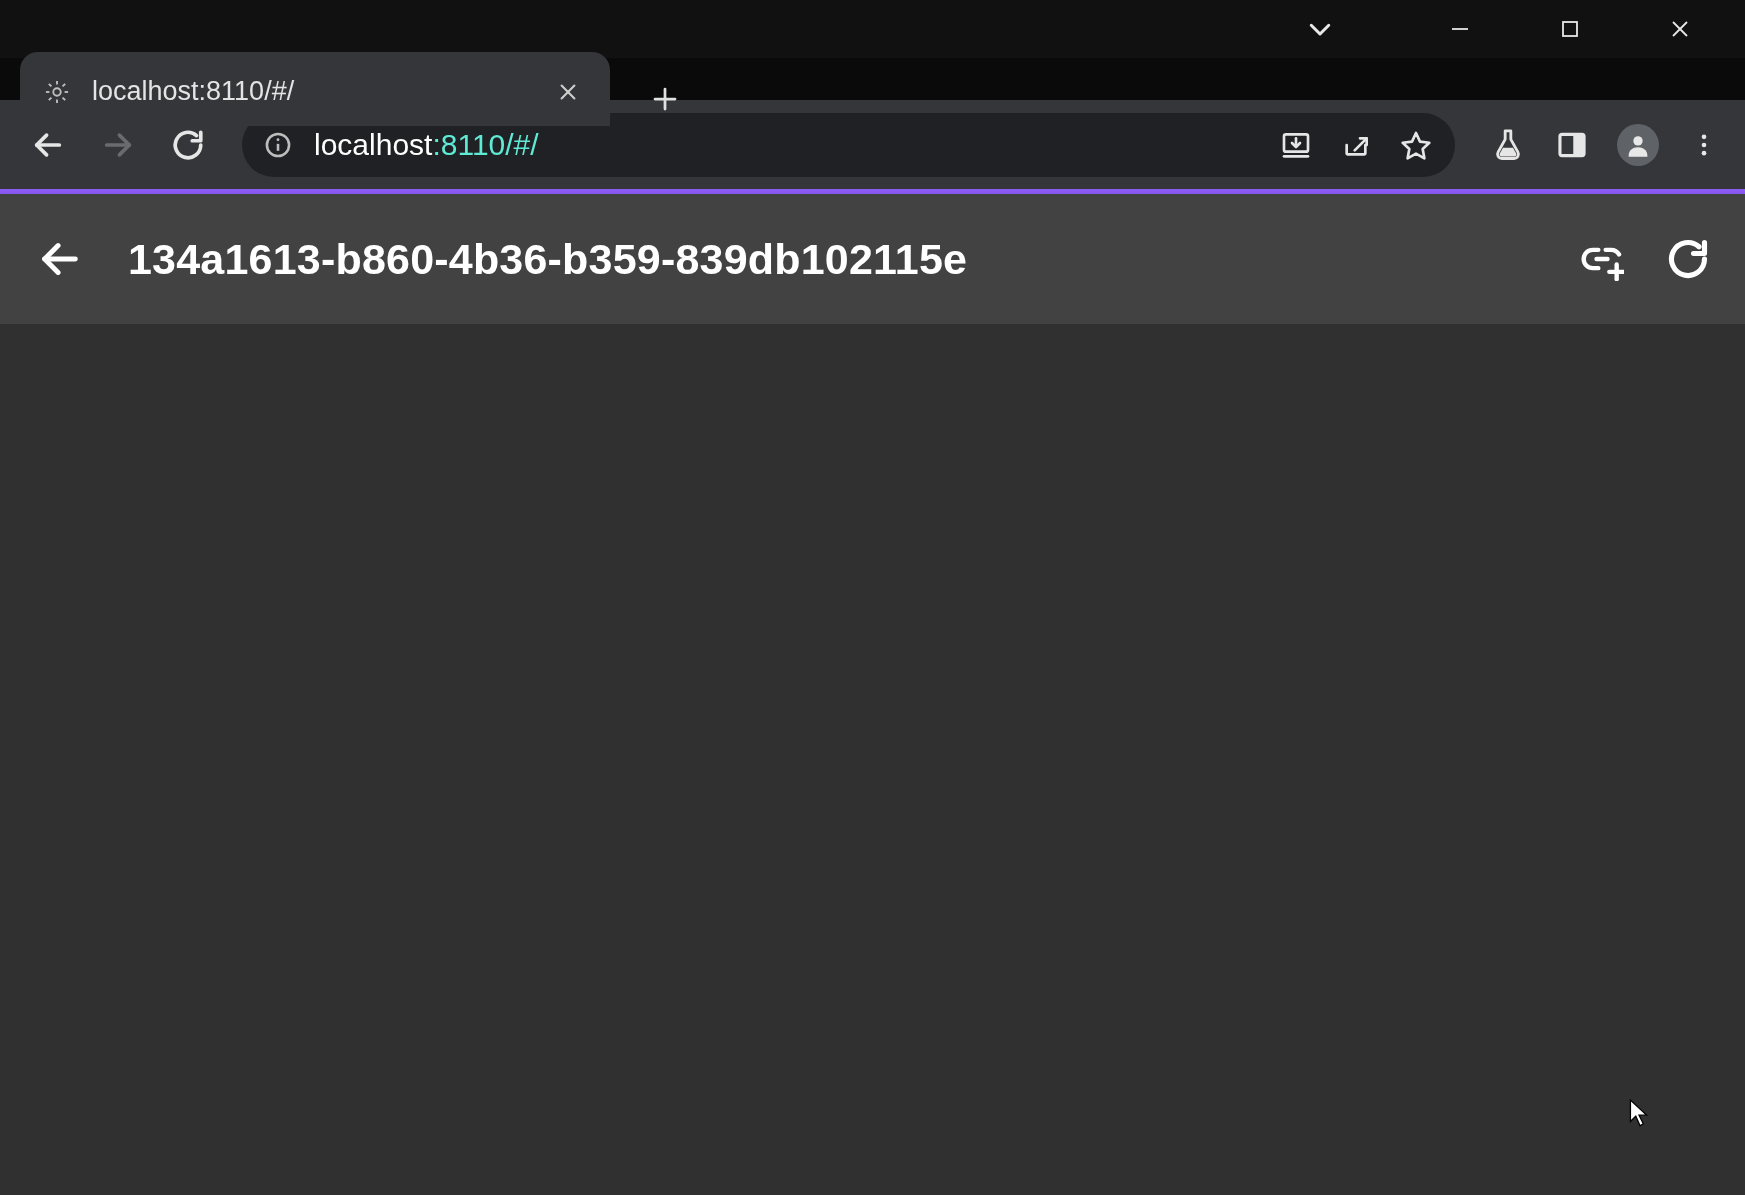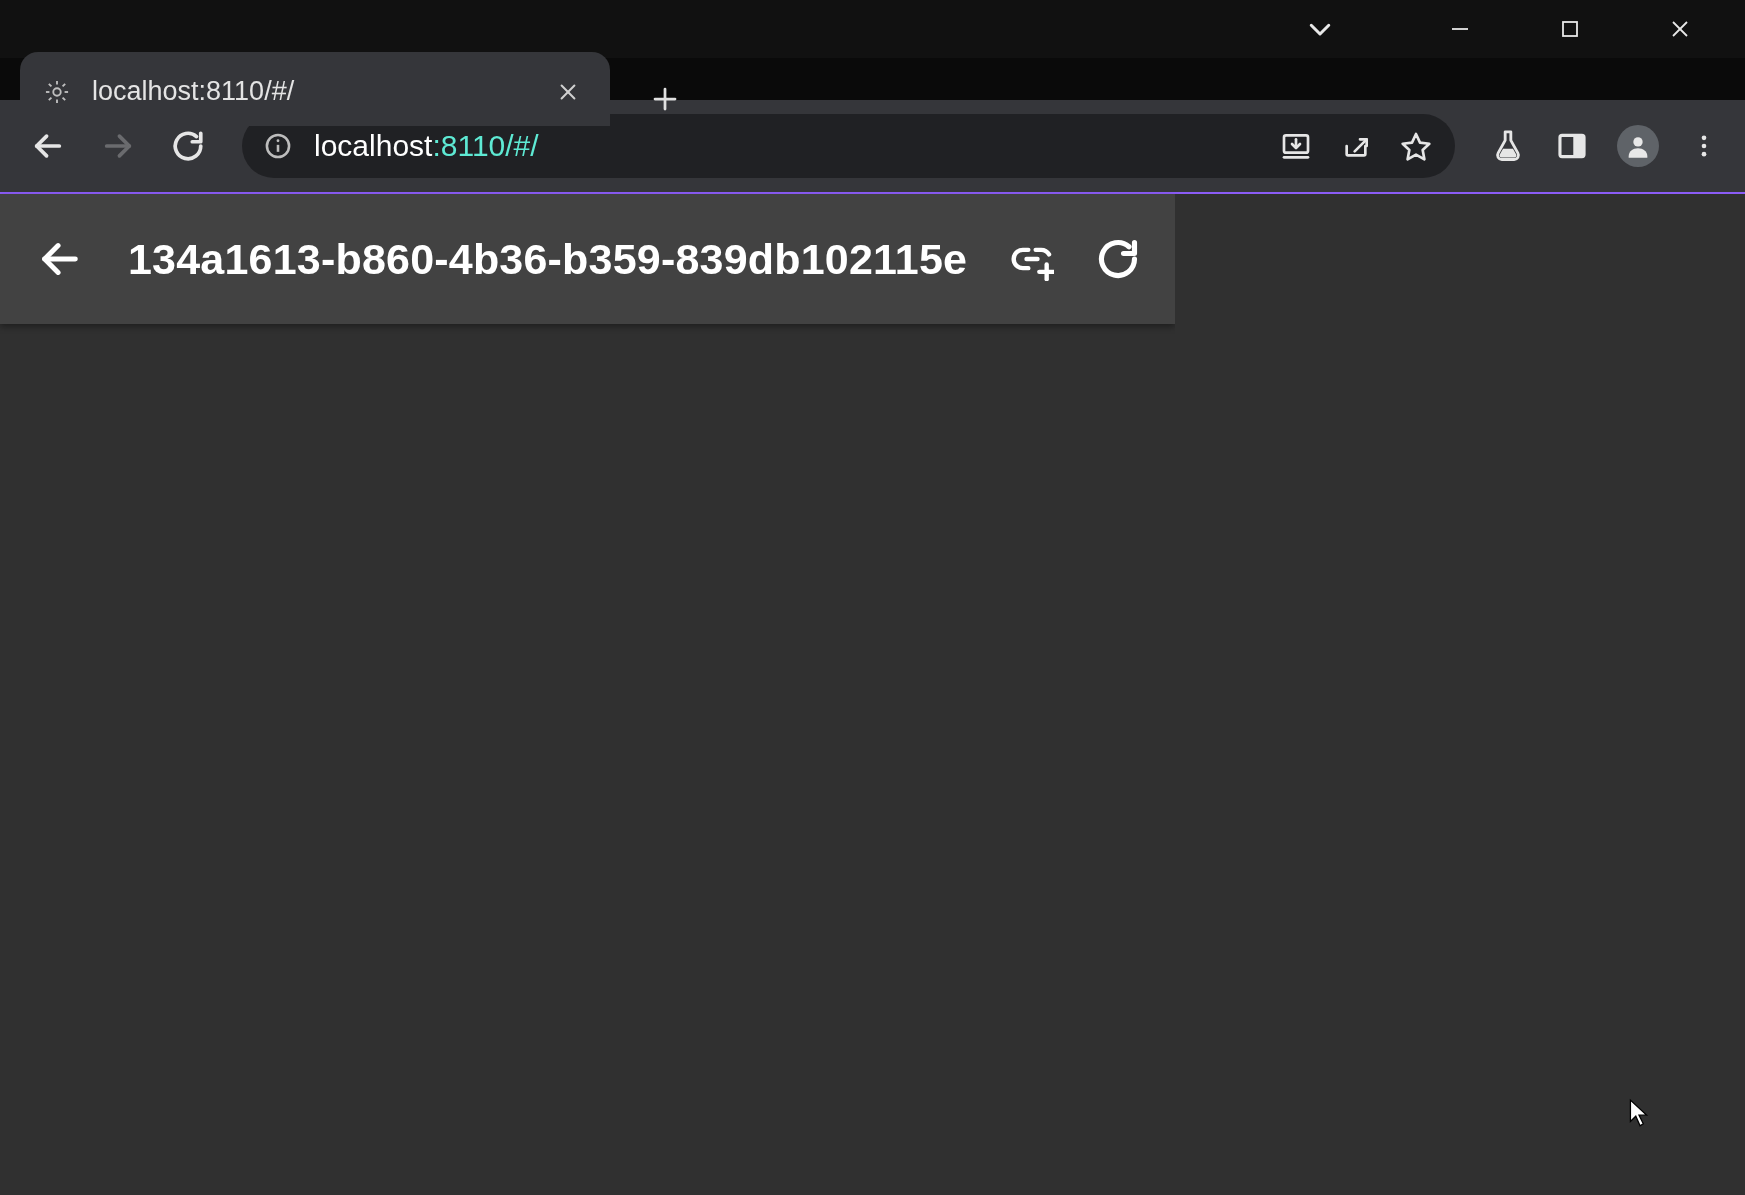--- a/index.html
+++ b/index.html
@@ -99,21 +99,21 @@
   }
 
   
   .toolbar {
     height: 94px;
     background: #35363a;
     display: flex;
     align-items: center;
     padding: 0 22px;
     gap: 18px;
-    border-bottom: 2px solid #8b5cf6;
+    border-bottom: 5px solid #8b5cf6;
     margin-top: 42px; 
     justify-content: space-between;
   }
   .tb-btn {
     width: 52px; height: 52px;
     display:flex; align-items:center; justify-content:center;
     color:#e6e6e6;
     border-radius: 50%;
   }
   .tb-btn.disabled { color:#6a6b6e; }
@@ -167,21 +167,21 @@
     width: 42px; height: 42px;
     border-radius: 50%;
     background: #5f6368;
     display:flex;align-items:center;justify-content:center;
   }
 
   
   .page {
     background: #303030;
     height: calc(100% - 58px - 42px - 94px);
-    display:flex; flex-direction:row;
+    display:flex; flex-direction:column;
   }
   .app-header {
     height: 130px;
     background: #424242;
     display:flex;
     align-items:center;
     padding: 0 34px;
     gap: 42px;
     box-shadow: 0 3px 6px rgba(0,0,0,0.35);
   }

